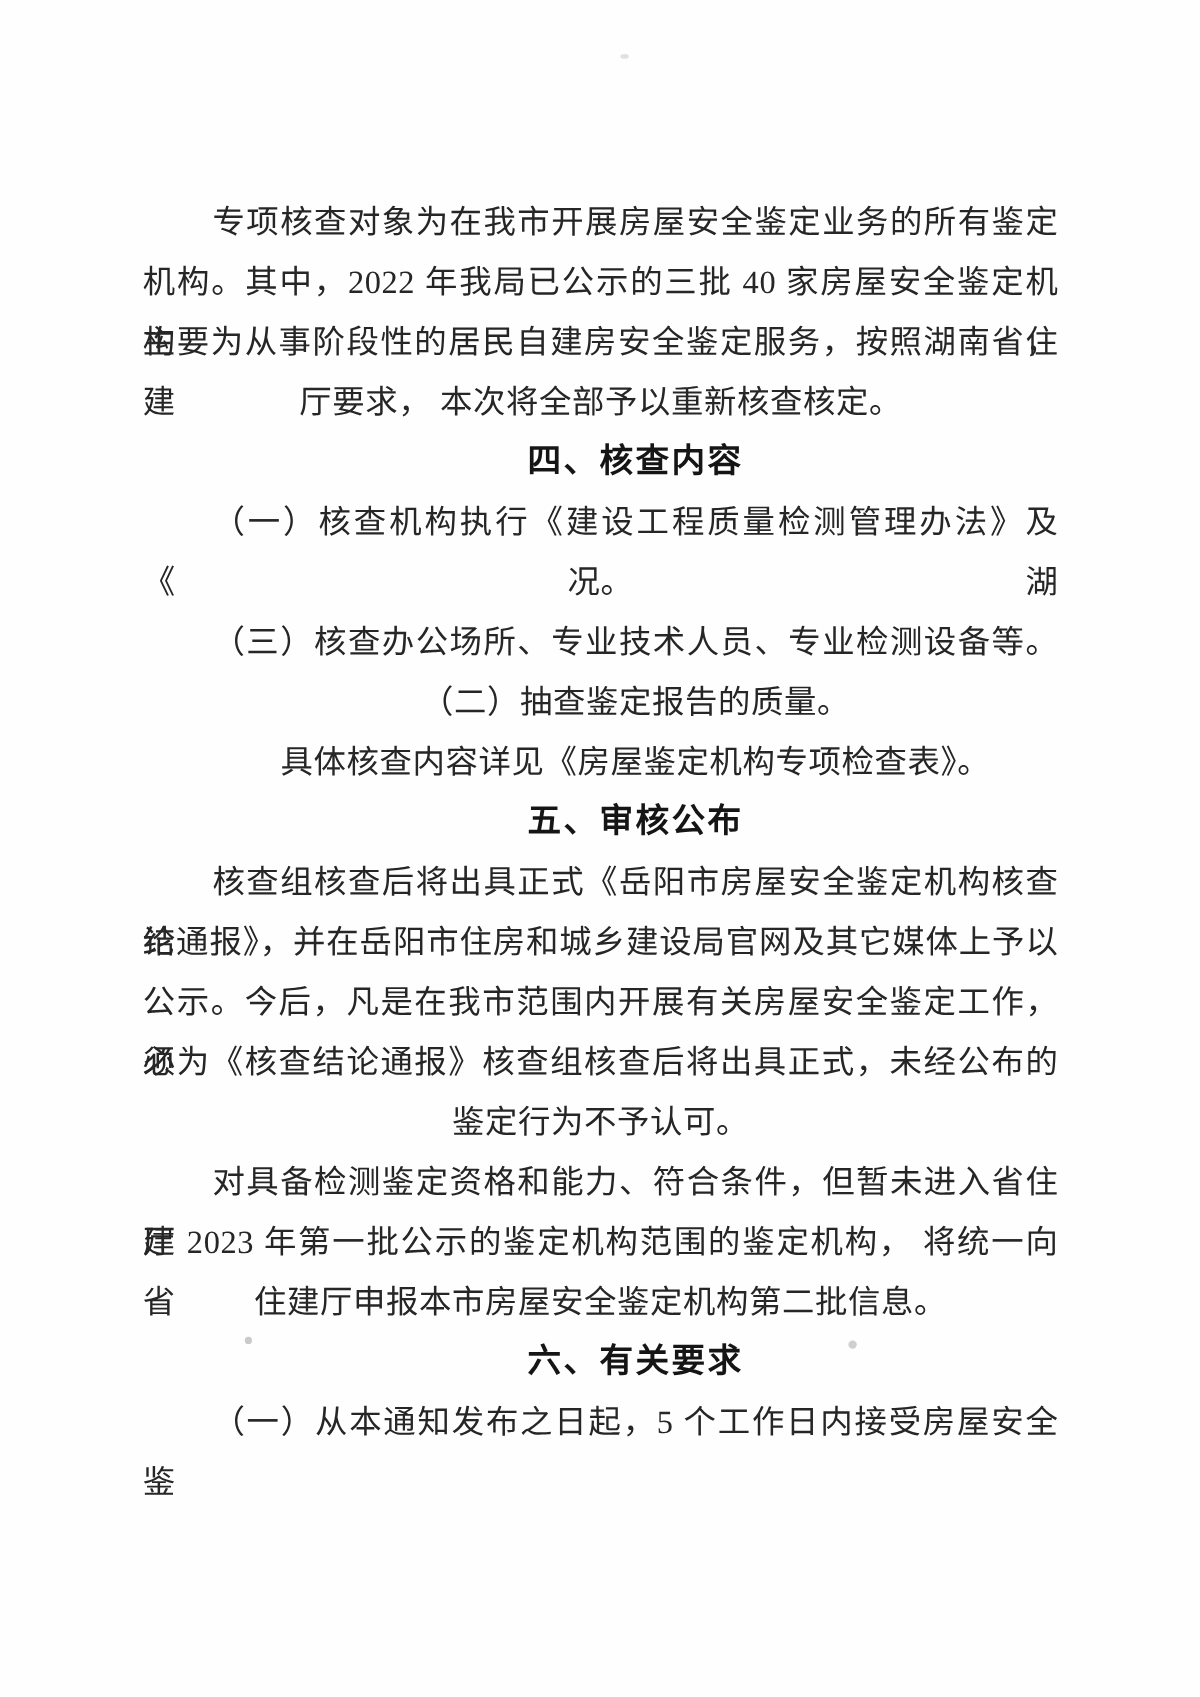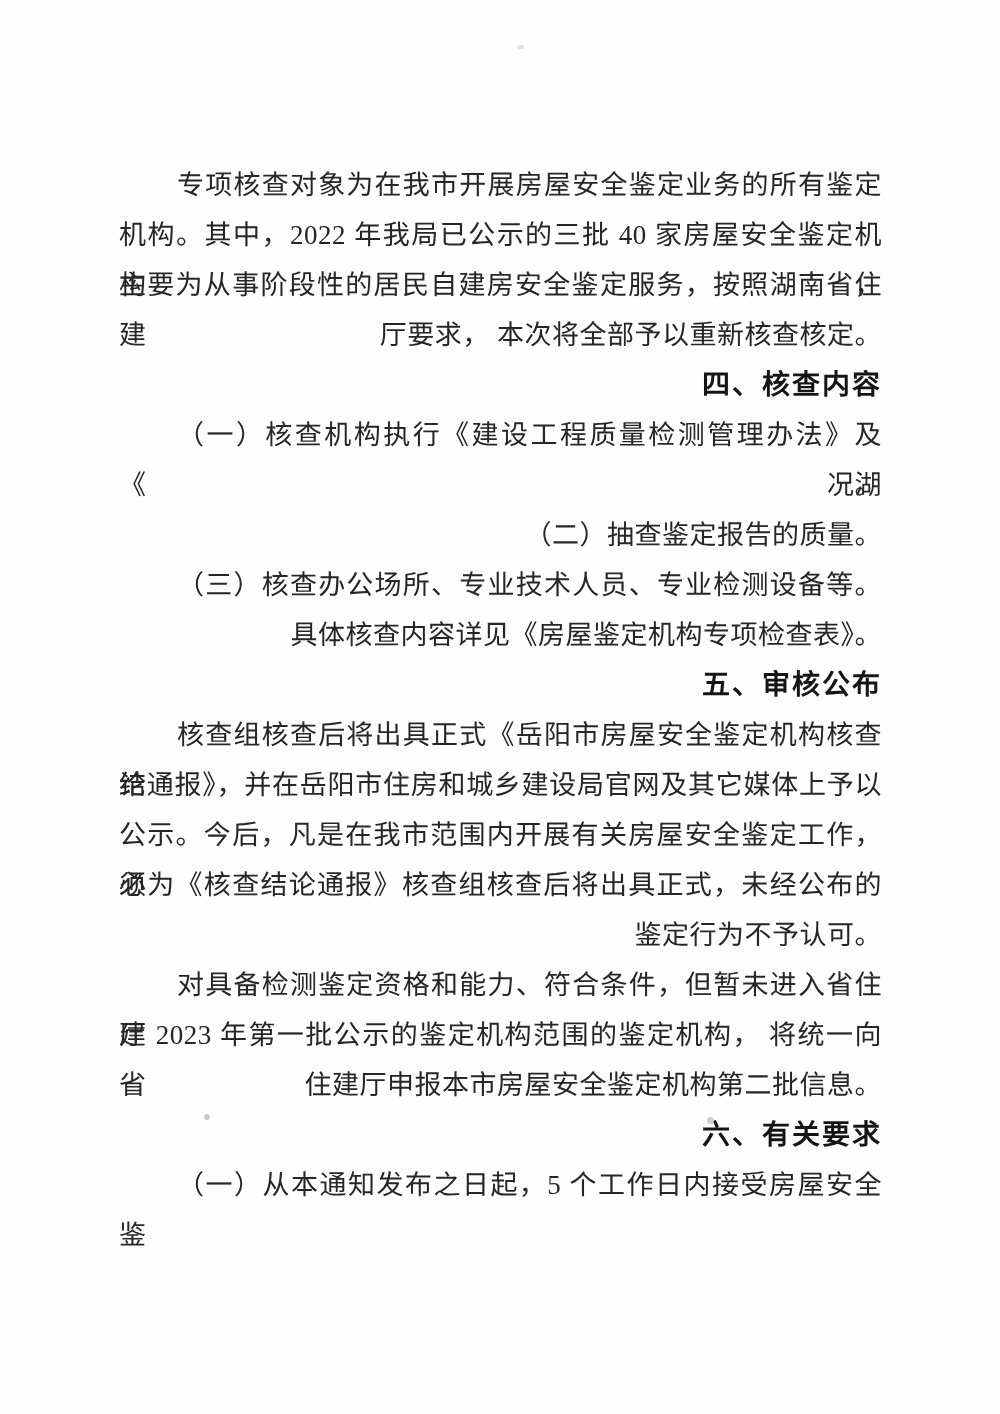--- a/index.html
+++ b/index.html
@@ -21,21 +21,21 @@
     width: 763px;
   }
 
   .line {
     height: 50px;
     line-height: 50px;
     font-size: 27px;
     color: var(--ink, #242424);
     letter-spacing: 0.5px;
     white-space: normal;
-    text-align: right;
+    text-align: center;
   }
   .line.justify {
     text-align: justify;
     text-align-last: justify;
     text-justify: inter-character;
   }
   .line.indent { text-indent: 58px; }
   .line.heading {
     font-family: Liberation Serif, serif;
     font-weight: 700;
@@ -57,22 +57,22 @@
 
   <div class="text-block">
 
   <div class="line indent justify">专项核查对象为在我市开展房屋安全鉴定业务的所有鉴定</div>
       <div class="line justify">机构。其中，2022 年我局已公示的三批 40 家房屋安全鉴定机构，</div>
       <div class="line justify">主要为从事阶段性的居民自建房安全鉴定服务，按照湖南省住建</div>
       <div class="line">厅要求， 本次将全部予以重新核查核定。</div>
       <div class="line heading indent">四、核查内容</div>
       <div class="line indent justify">（一）核查机构执行《建设工程质量检测管理办法》及《湖</div>
       <div class="line">况。</div>
+      <div class="line indent justify">（三）核查办公场所、专业技术人员、专业检测设备等。</div>
       <div class="line indent">（二）抽查鉴定报告的质量。</div>
-      <div class="line indent justify">（三）核查办公场所、专业技术人员、专业检测设备等。</div>
       <div class="line indent">具体核查内容详见《房屋鉴定机构专项检查表》。</div>
       <div class="line heading indent">五、审核公布</div>
       <div class="line indent justify">核查组核查后将出具正式《岳阳市房屋安全鉴定机构核查结</div>
       <div class="line justify">论通报》，并在岳阳市住房和城乡建设局官网及其它媒体上予以</div>
       <div class="line justify">公示。今后，凡是在我市范围内开展有关房屋安全鉴定工作，必</div>
       <div class="line justify">须为《核查结论通报》核查组核查后将出具正式，未经公布的</div>
       <div class="line">鉴定行为不予认可。</div>
       <div class="line indent justify">对具备检测鉴定资格和能力、符合条件，但暂未进入省住建</div>
       <div class="line justify">厅 2023 年第一批公示的鉴定机构范围的鉴定机构， 将统一向省</div>
       <div class="line">住建厅申报本市房屋安全鉴定机构第二批信息。</div>

